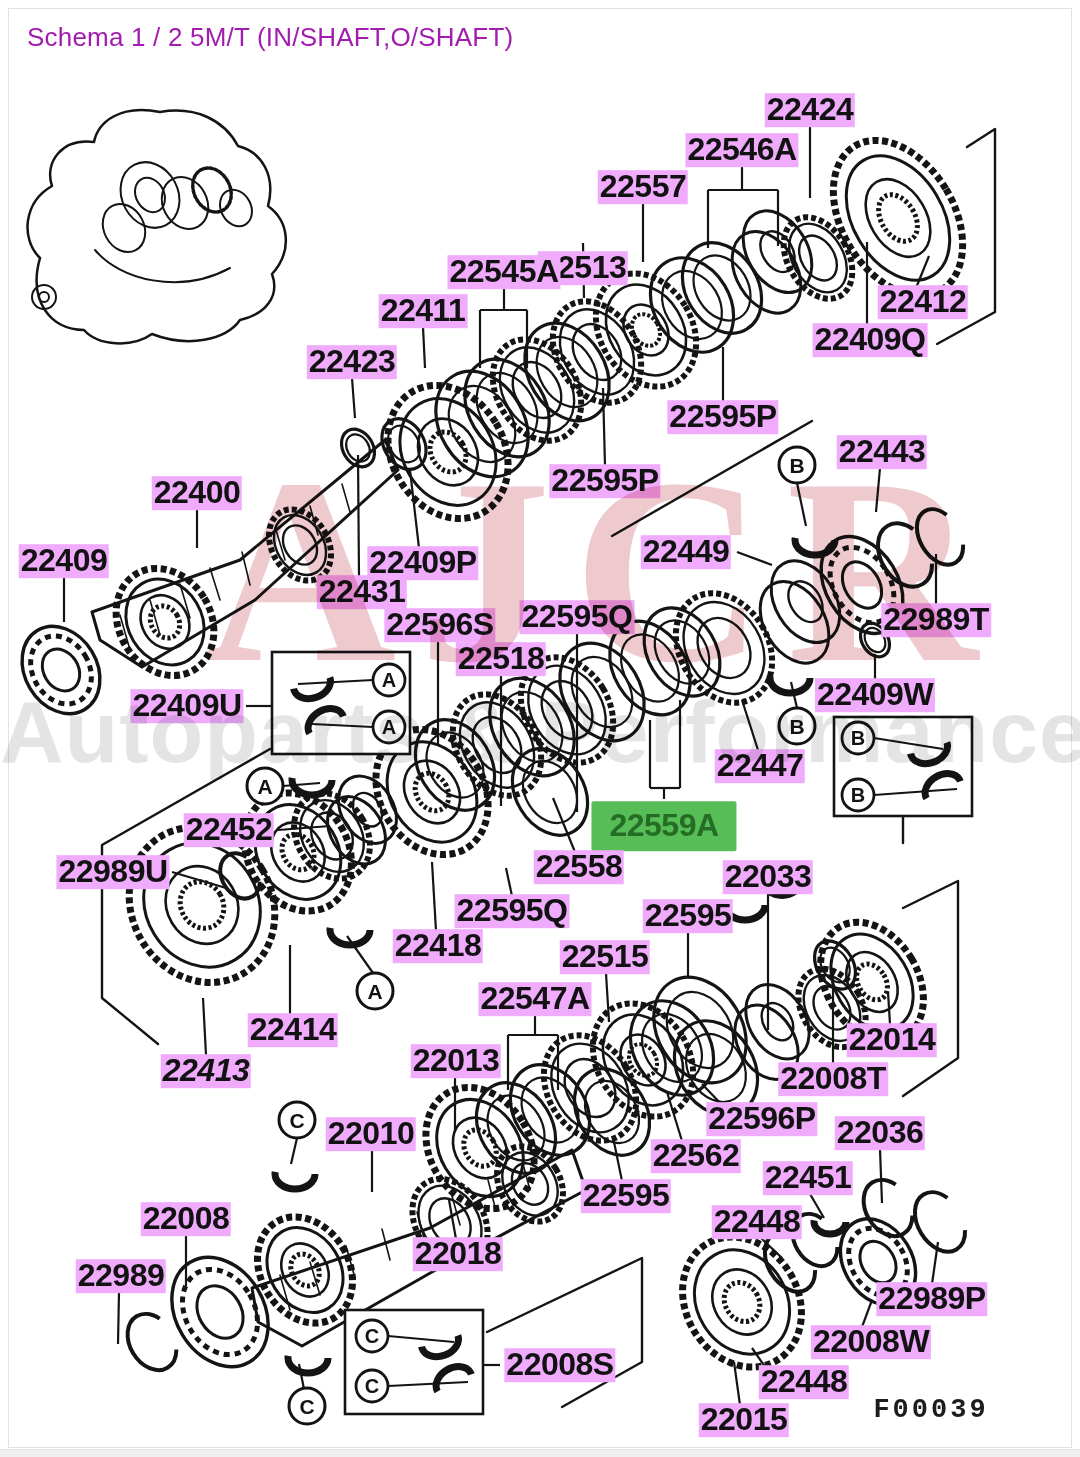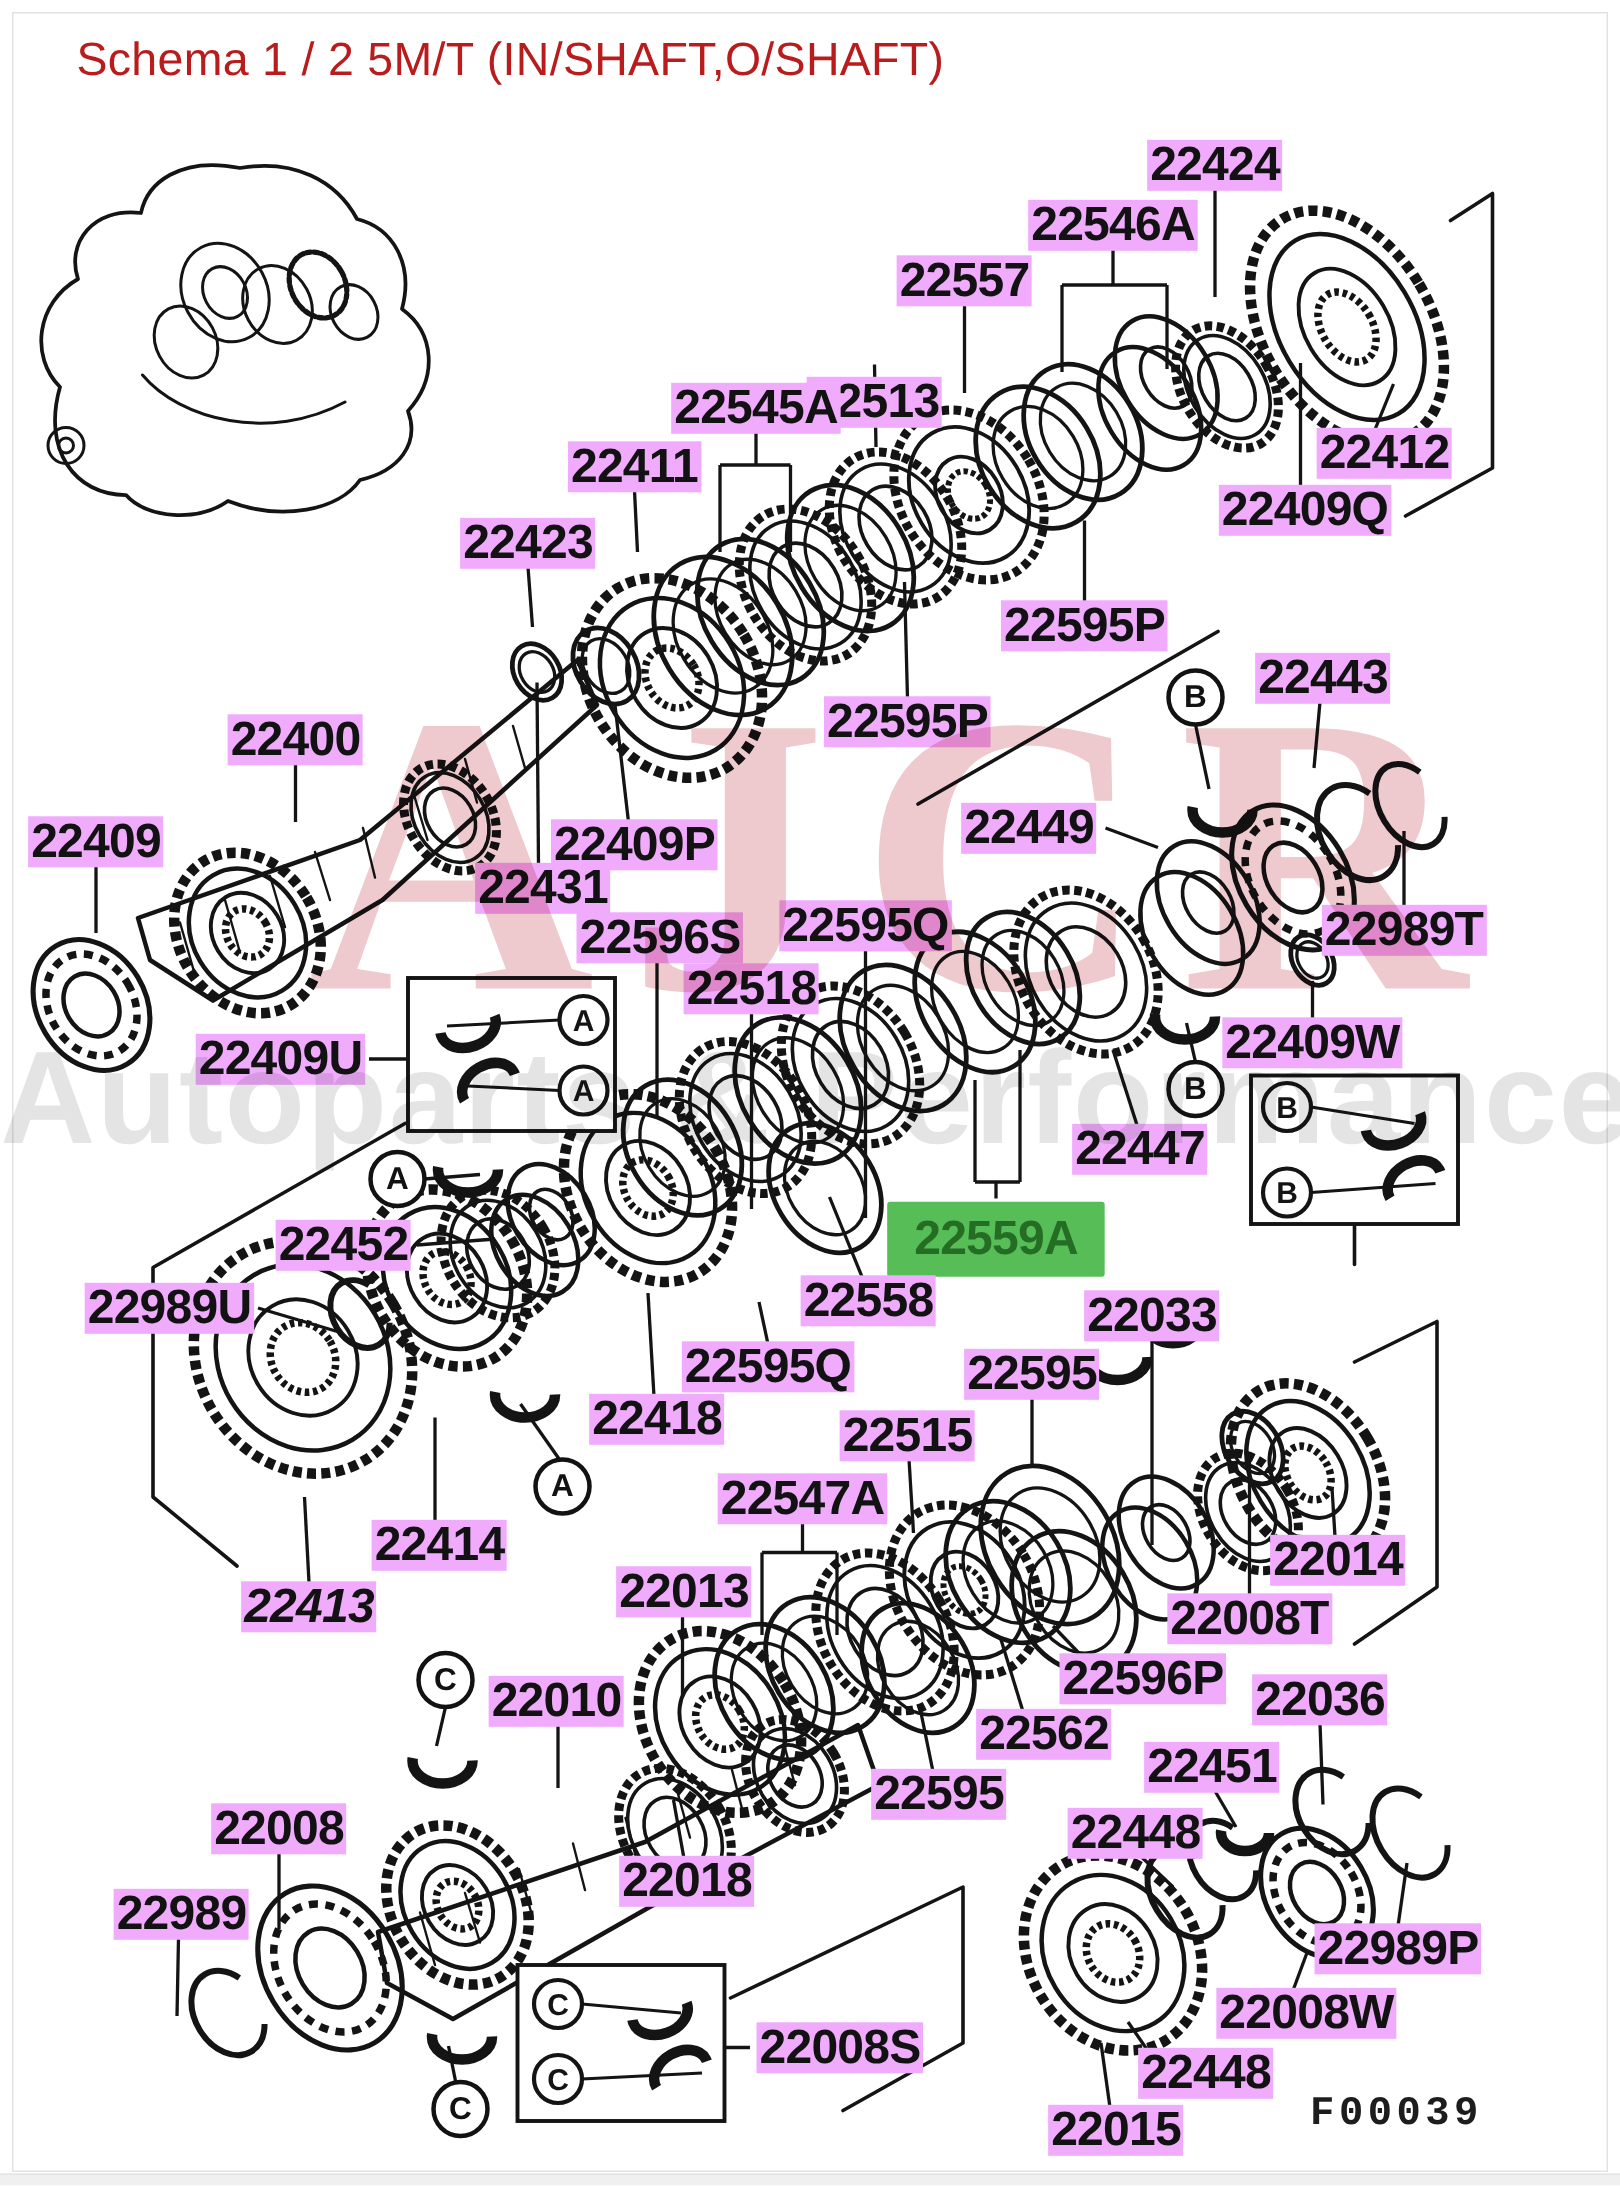--- a/index.html
+++ b/index.html
@@ -1,21 +1,21 @@
 <!DOCTYPE html>
 <html style="--hl-bg: #57bd57; --hl-fg: #256d25;"><head>
 <meta charset="utf-8">
 <style>
   html,body{margin:0;padding:0;background:#ffffff;}
   #page{position:relative;width:1080px;height:1457px;background:#fff;overflow:hidden;
         font-family:"Liberation Sans", sans-serif;}
   #card{position:absolute;left:8px;top:8px;width:1062px;height:1438px;
         border:1px solid #e2e2e2;background:#fff;}
-  #title{position:absolute;left:27px;top:22px;font-size:31px;color:#b91c1c;
-         letter-spacing:0.2px;white-space:nowrap;z-index:6;margin-left:24px;}
+  #title{position:absolute;left:27px;top:22px;font-size:26px;color:#a21caf;
+         letter-spacing:0.2px;white-space:nowrap;z-index:6;}
   svg.layer{position:absolute;left:0;top:0;z-index:2;}
   #overlay{z-index:3;}
   #labels{position:absolute;left:0;top:0;width:1080px;height:1457px;z-index:4;}
   .part-label{position:absolute;transform:translate(-50%,-50%);font-size:32px;
       font-weight:700;color:#121212;white-space:nowrap;background:#f0abfc;
       line-height:1.05;padding:0 2px;letter-spacing:-0.5px;}
   .part-label.hl{background:var(--hl-bg,#57bd57);color:var(--hl-fg,#256d25);
       padding:8px 18px;border-radius:2px;}
   .callout{position:absolute;transform:translate(-50%,-50%);width:33px;height:33px;
       border:3px solid #121212;border-radius:50%;background:#fff;display:flex;

